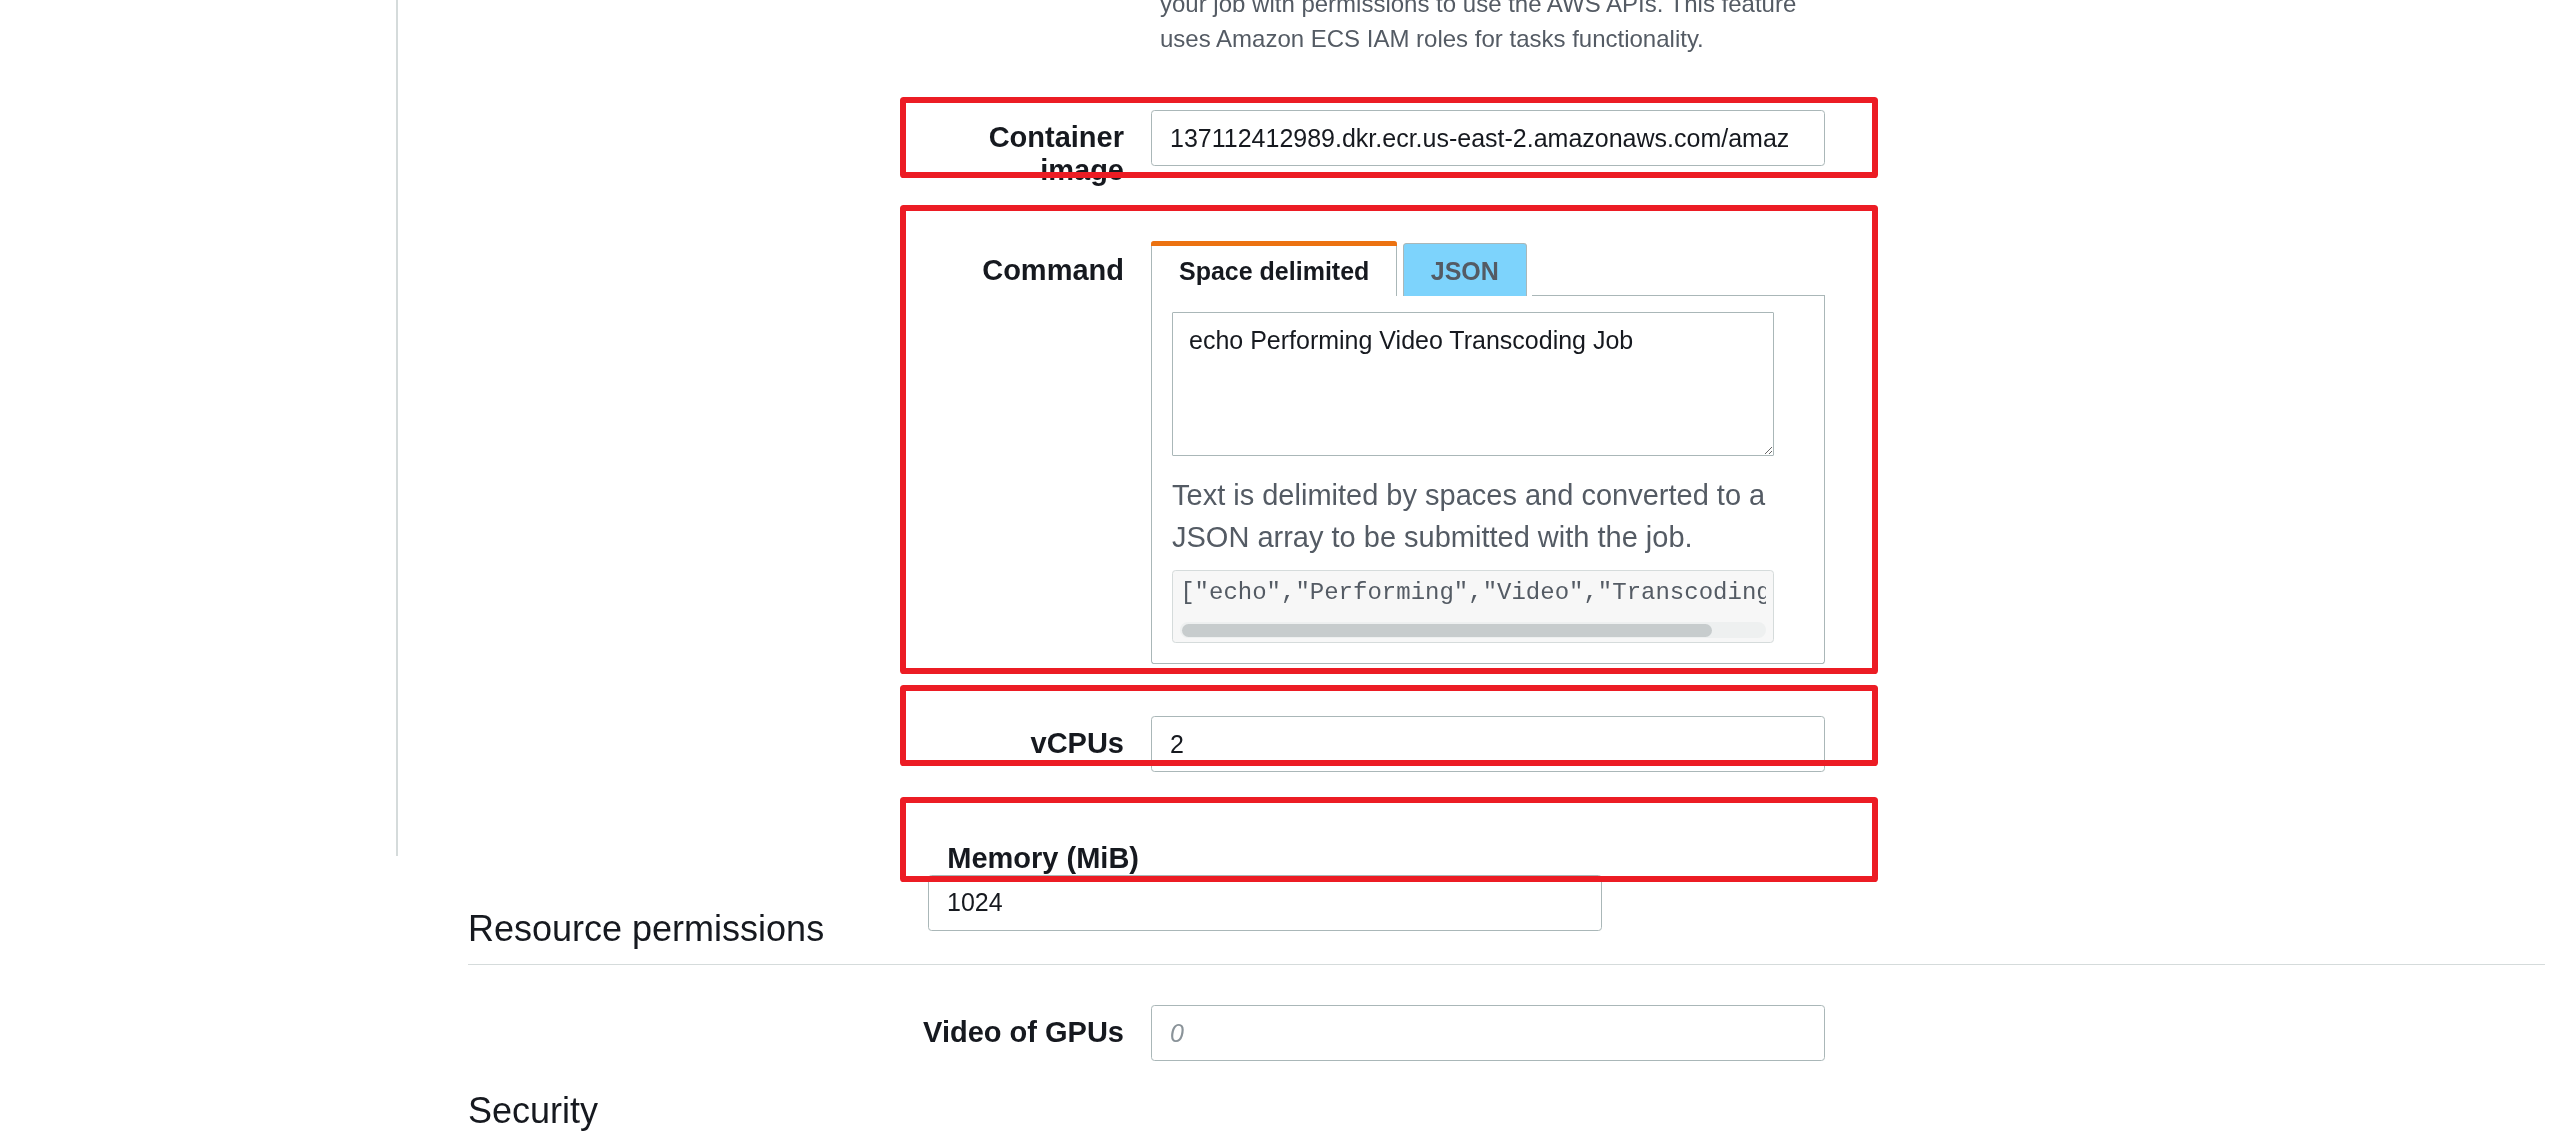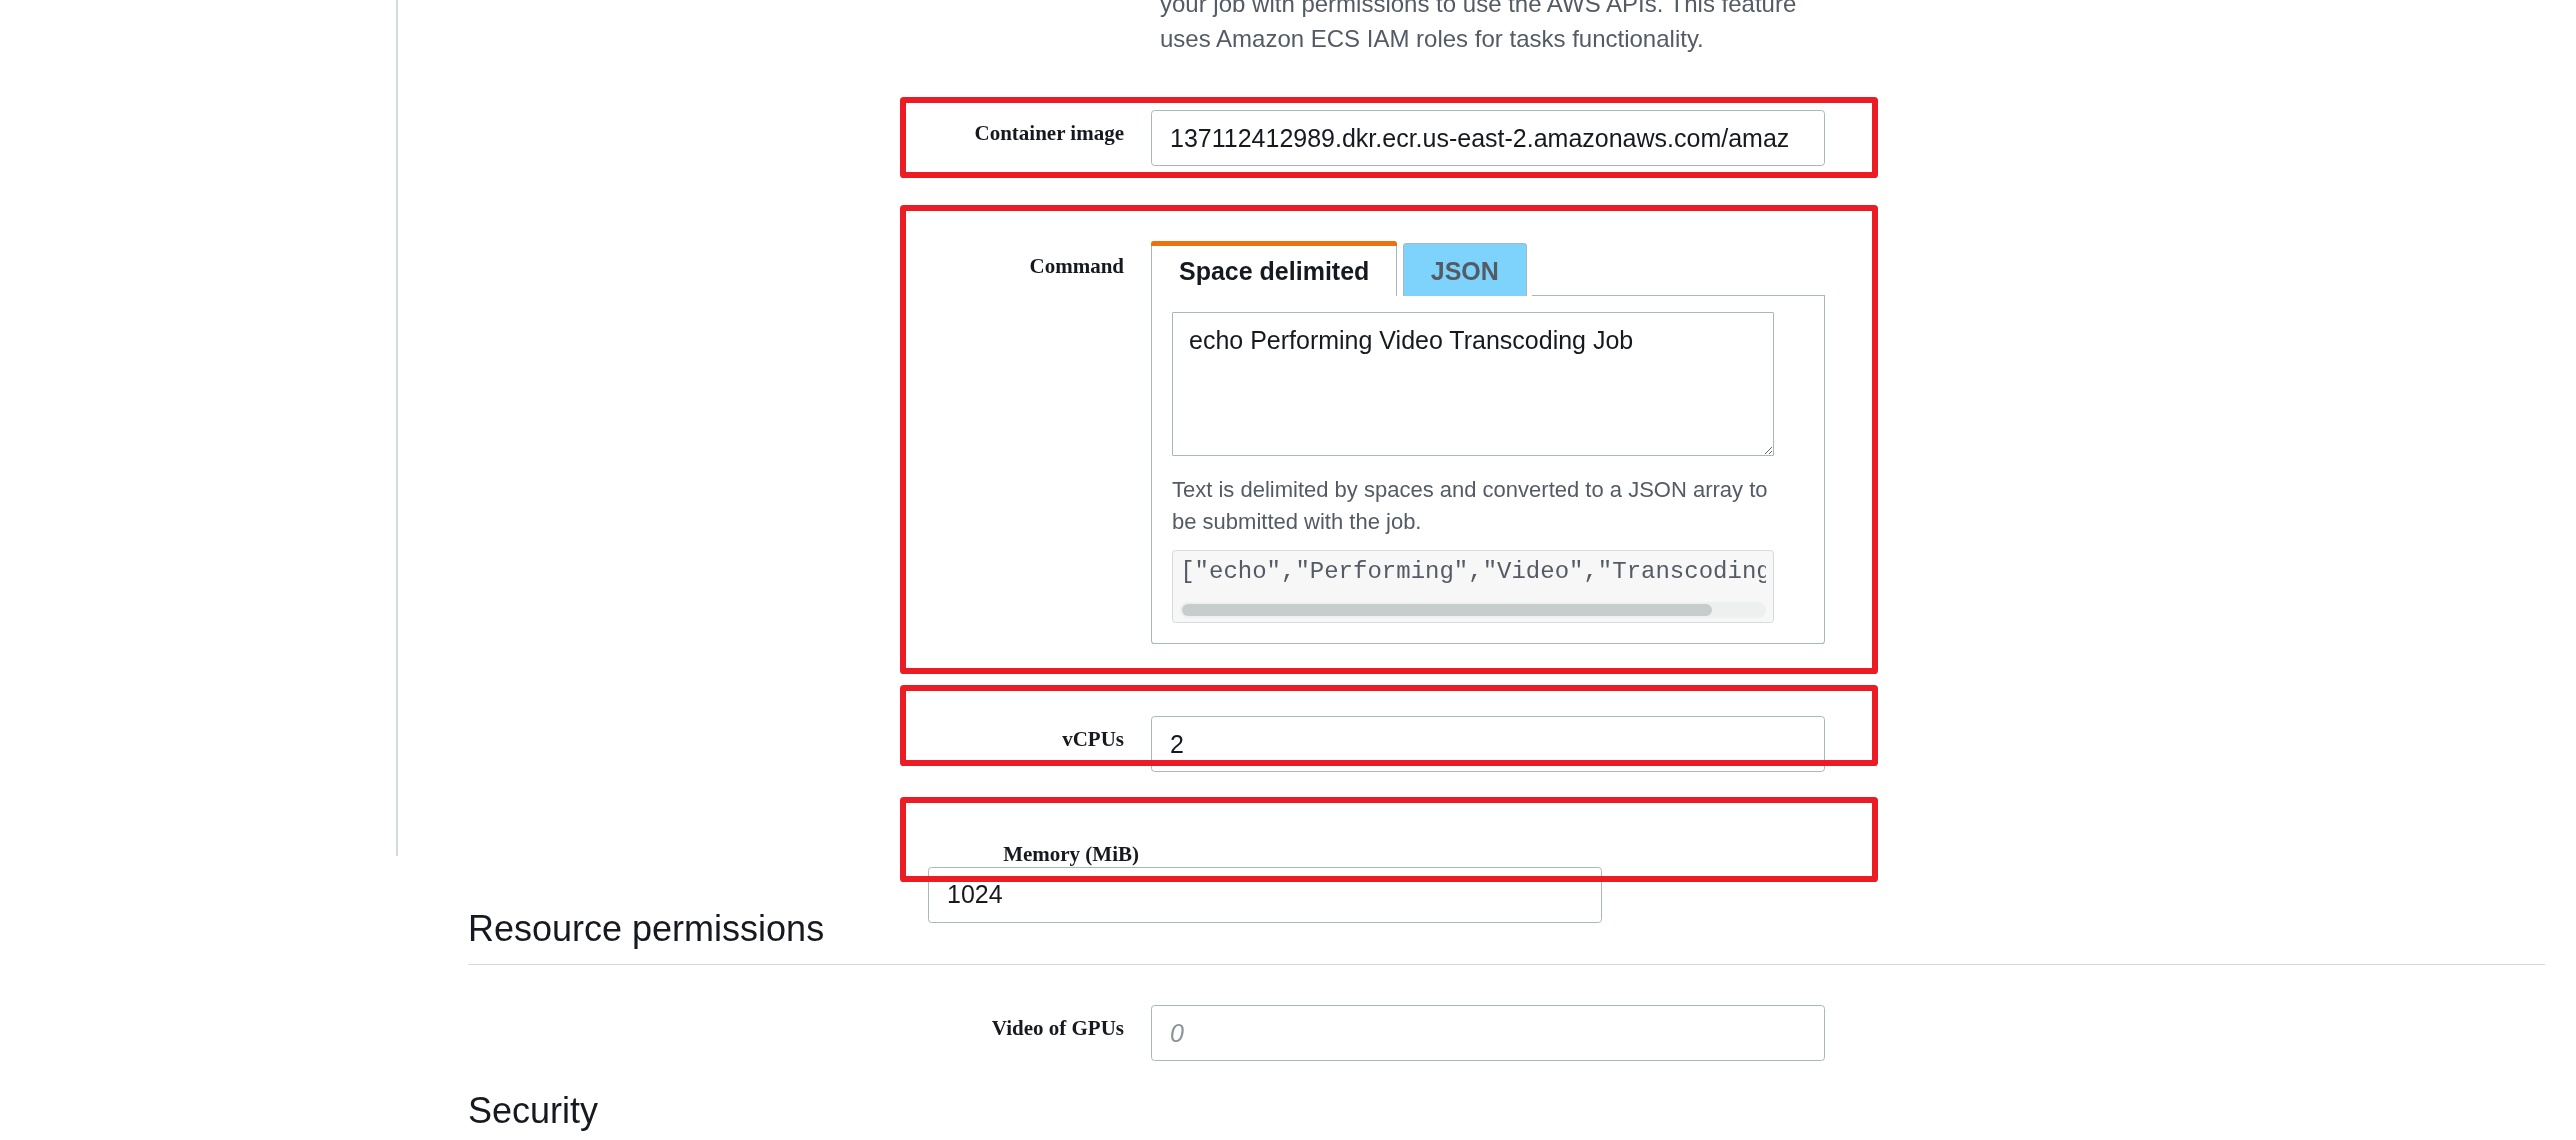--- a/index.html
+++ b/index.html
@@ -41,26 +41,25 @@
     color: #545b64;
   }
   .form-row {
     position: absolute;
     display: flex;
     align-items: flex-start;
   }
   .row-label {
     width: 238px;
     text-align: right;
-    font-size: 21px;
+    font-size: 29px;
     font-weight: 700;
     color: #16191f;
     padding-top: 10.8px;
     padding-right: 27px;
-    font-family: Liberation Serif, serif;
   }
   .row-control {
     width: 674px;
   }
   input[type="text"].awsui {
     width: 100%;
     height: 56px;
     border: 0.9px solid #aab7b8;
     border-radius: 3.6px;
     padding: 16px 18px;
@@ -136,21 +135,21 @@
     padding: 12.6px 16px;
     font-size: 25px;
     font-family: inherit;
     color: #16191f;
     resize: both;
     outline: none;
   }
   .help-text {
     margin-top: 14.4px;
     width: 602px;
-    font-size: 22px;
+    font-size: 29px;
     line-height: 1.45;
     color: #545b64;
   }
   .json-preview-wrap {
     margin-top: 12.6px;
     width: 602px;
     border: 0.9px solid #d5dbdb;
     border-radius: 3.6px;
     background: #f7f7f7;
     padding: 7.2px 7.2px 3.6px 7.2px;

